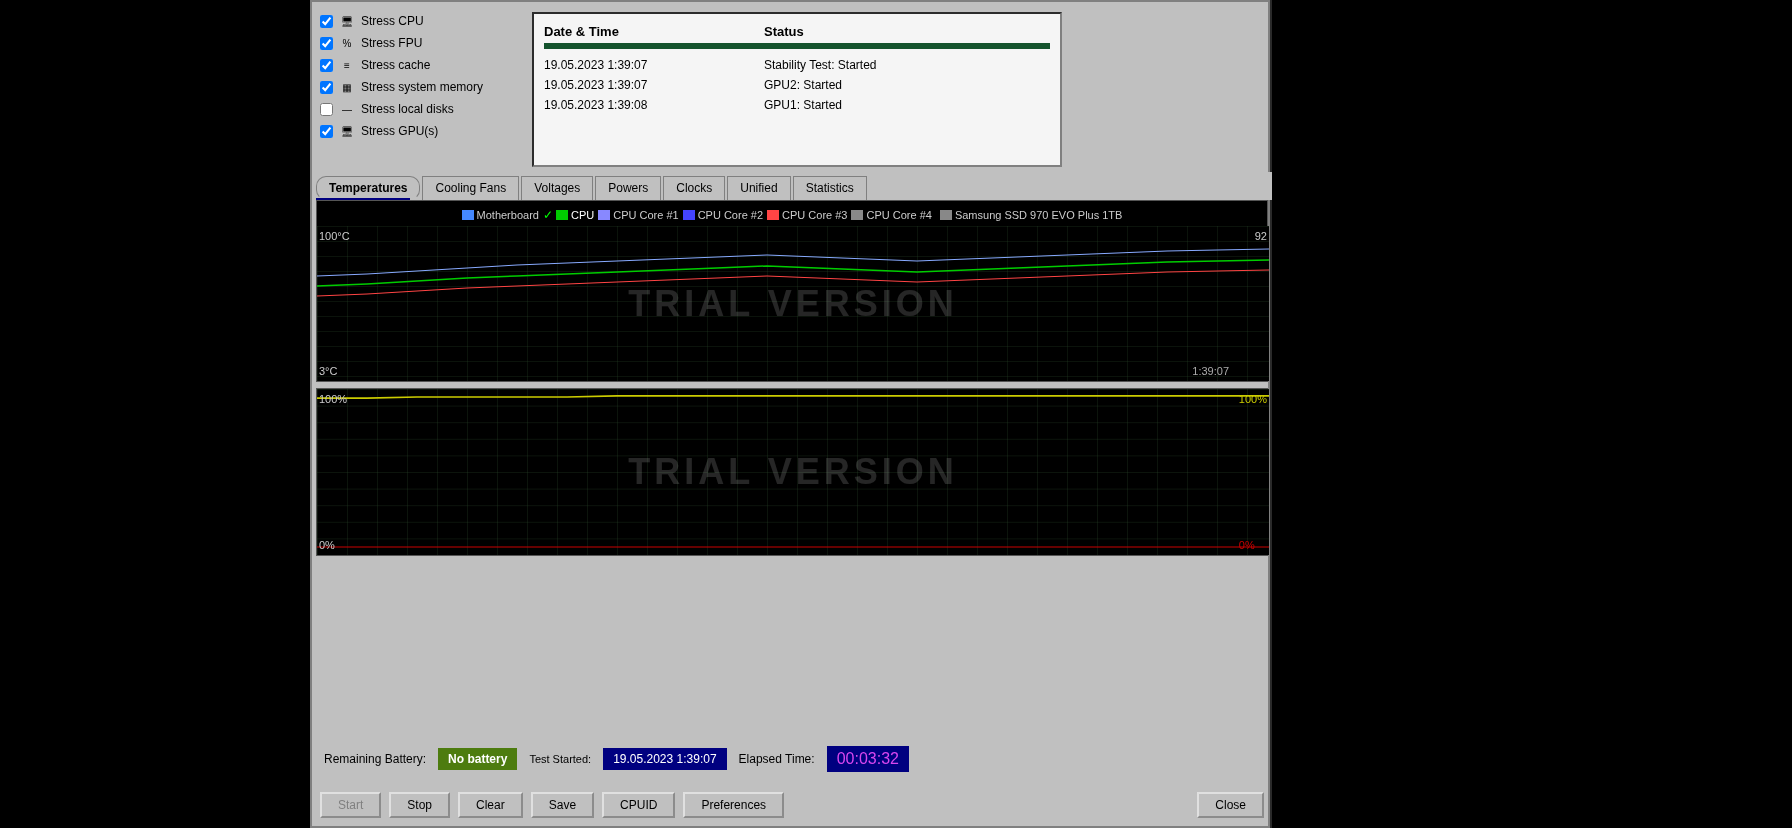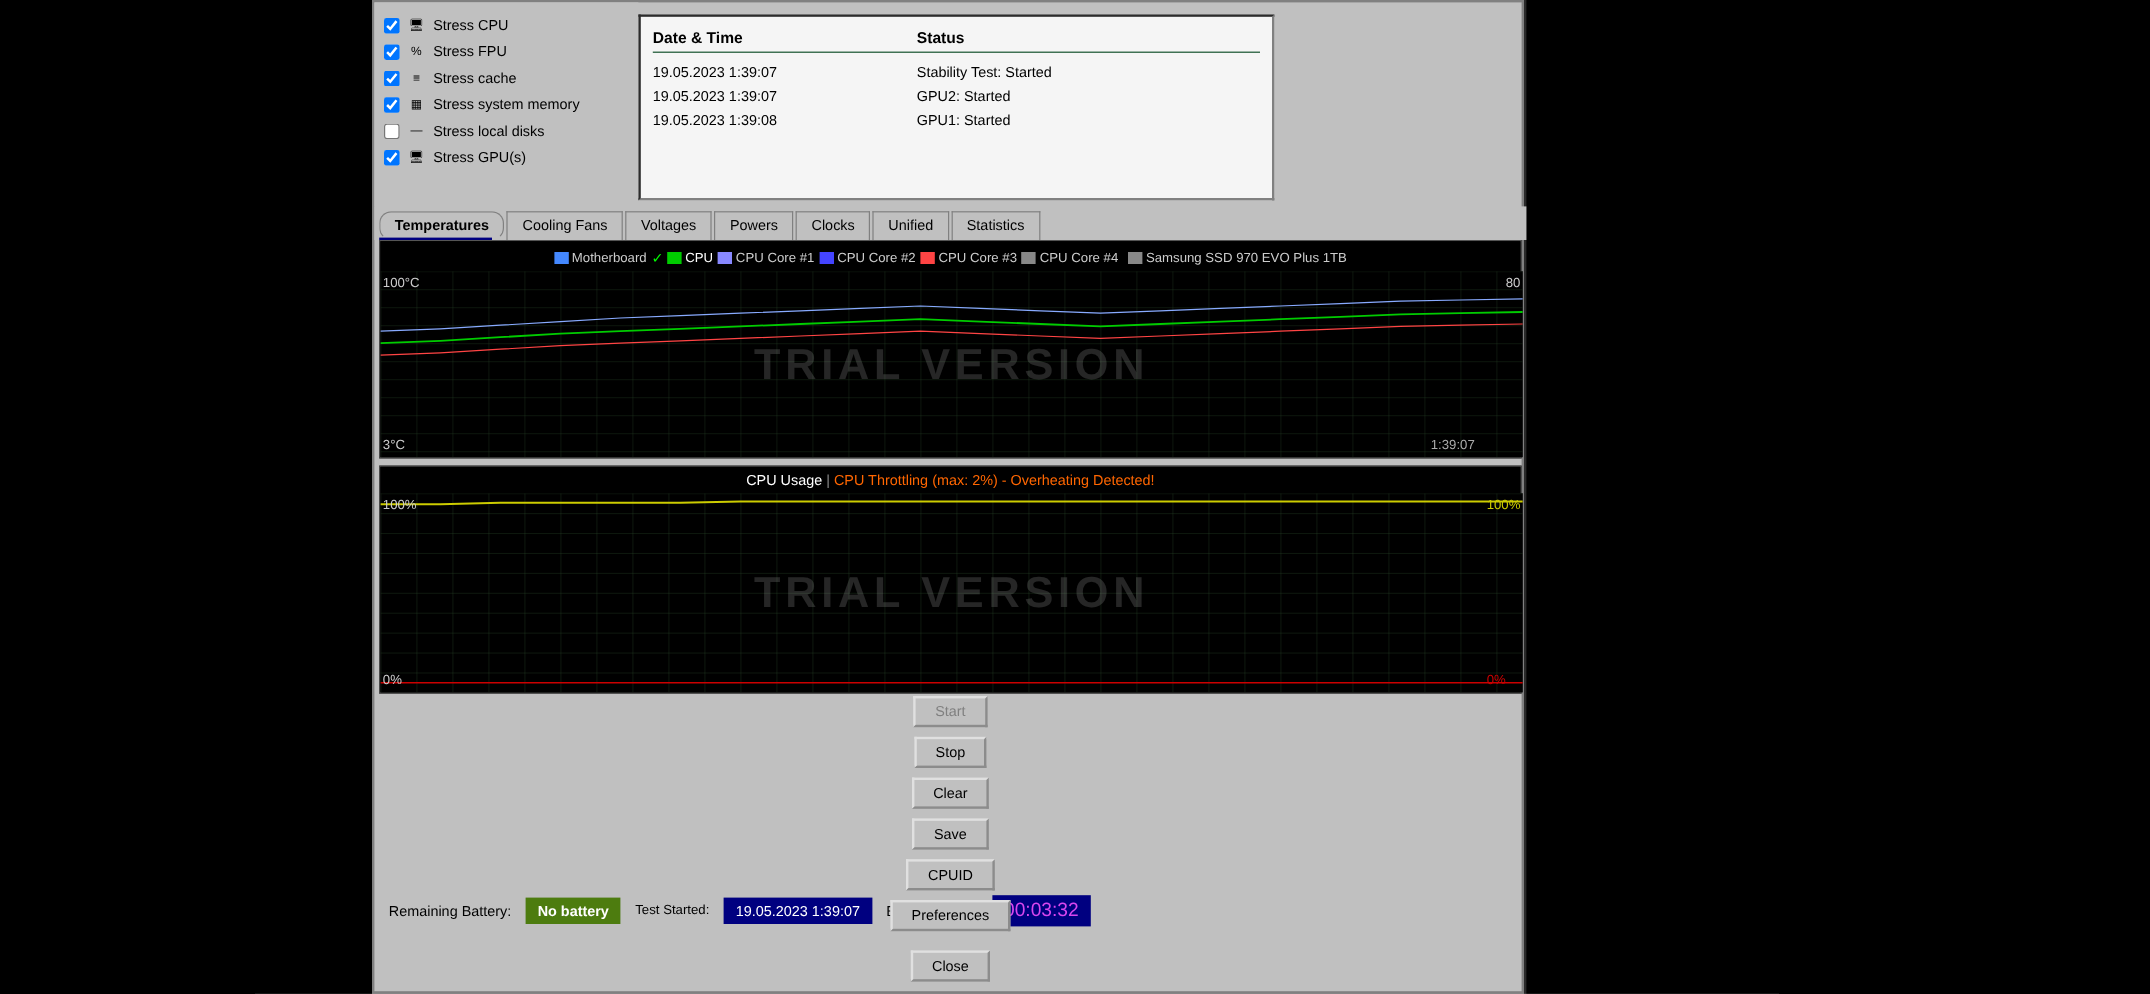--- a/index.html
+++ b/index.html
@@ -91,21 +91,21 @@
       background: #f5f5f5;
       border: 2px inset #808080;
       padding: 10px;
     }
     .status-header {
       display: grid;
       grid-template-columns: 220px 1fr;
       font-weight: bold;
       font-size: 13px;
       color: #000;
-      border-bottom: 1px solid #14532d;
+      border-bottom: 6px solid #14532d;
       padding-bottom: 4px;
       margin-bottom: 6px;
     }
     .status-row {
       display: grid;
       grid-template-columns: 220px 1fr;
       font-size: 12px;
       color: #000;
       padding: 3px 0;
     }
@@ -296,21 +296,20 @@
     
     .button-bar {
       position: absolute;
       left: 4px;
       bottom: 8px;
       width: 952px;
       display: flex;
       align-items: center;
       gap: 8px;
       padding: 0 4px;
-      flex-direction: column;
     }
     .win-button {
       padding: 4px 16px;
       background: #c0c0c0;
       border: 2px outset #e0e0e0;
       font-size: 12px;
       cursor: pointer;
       color: #000;
       min-width: 60px;
       text-align: center;
@@ -439,34 +438,29 @@
 
             <polyline points="0,60 50,58 100,55 150,52 200,50 250,48 300,46 350,44 400,42 450,40 500,42 550,44 600,46 650,44 700,42 750,40 800,38 850,36 900,35 952,34" fill="none" stroke="#00cc00" stroke-width="1.5"></polyline>
             <polyline points="0,50 50,48 100,45 150,42 200,39 250,37 300,35 350,33 400,31 450,29 500,31 550,33 600,35 650,33 700,31 750,29 800,27 850,25 900,24 952,23" fill="none" stroke="#88aaff" stroke-width="1"></polyline>
             <polyline points="0,70 50,68 100,65 150,62 200,60 250,58 300,56 350,54 400,52 450,50 500,52 550,54 600,56 650,54 700,52 750,50 800,48 850,46 900,45 952,44" fill="none" stroke="#ff4444" stroke-width="1"></polyline>
           </svg>
           <div class="chart-y-left">
             <span>100°C</span>
             <span>3°C</span>
           </div>
           <div class="chart-y-right">
-            <span>80</span>
+            <span>92</span>
             <span></span>
           </div>
           <div class="trial-watermark">TRIAL VERSION</div>
           <div class="chart-time">1:39:07</div>
         </div>
       </div>
 
       <div class="chart-container">
-        <div class="chart-header-bar">
-          <span style="color:#fff;">CPU Usage</span>
-          <span style="color:#888;"> | </span>
-          <span style="color:#ff6600;">CPU Throttling (max: 2%) - Overheating Detected!</span>
-        </div>
         <div class="chart-canvas" style="height:166px;">
           <svg class="chart-grid" viewBox="0 0 952 145" preserveAspectRatio="none">
             <defs>
               <pattern id="grid-cpu" width="30" height="14.5" patternUnits="userSpaceOnUse">
                 <path d="M 30 0 L 0 0 0 14.5" fill="none" stroke="#2a4a2a" stroke-width="0.5"></path>
               </pattern>
             </defs>
             <rect width="952" height="145" fill="url(#grid-cpu)"></rect>
 
             <polyline points="0,8 50,8 100,7 150,7 200,7 250,7 300,6 350,6 400,6 450,6 500,6 550,6 600,6 650,6 700,6 750,6 800,6 850,6 900,6 952,6" fill="none" stroke="#cccc00" stroke-width="1.5"></polyline>

